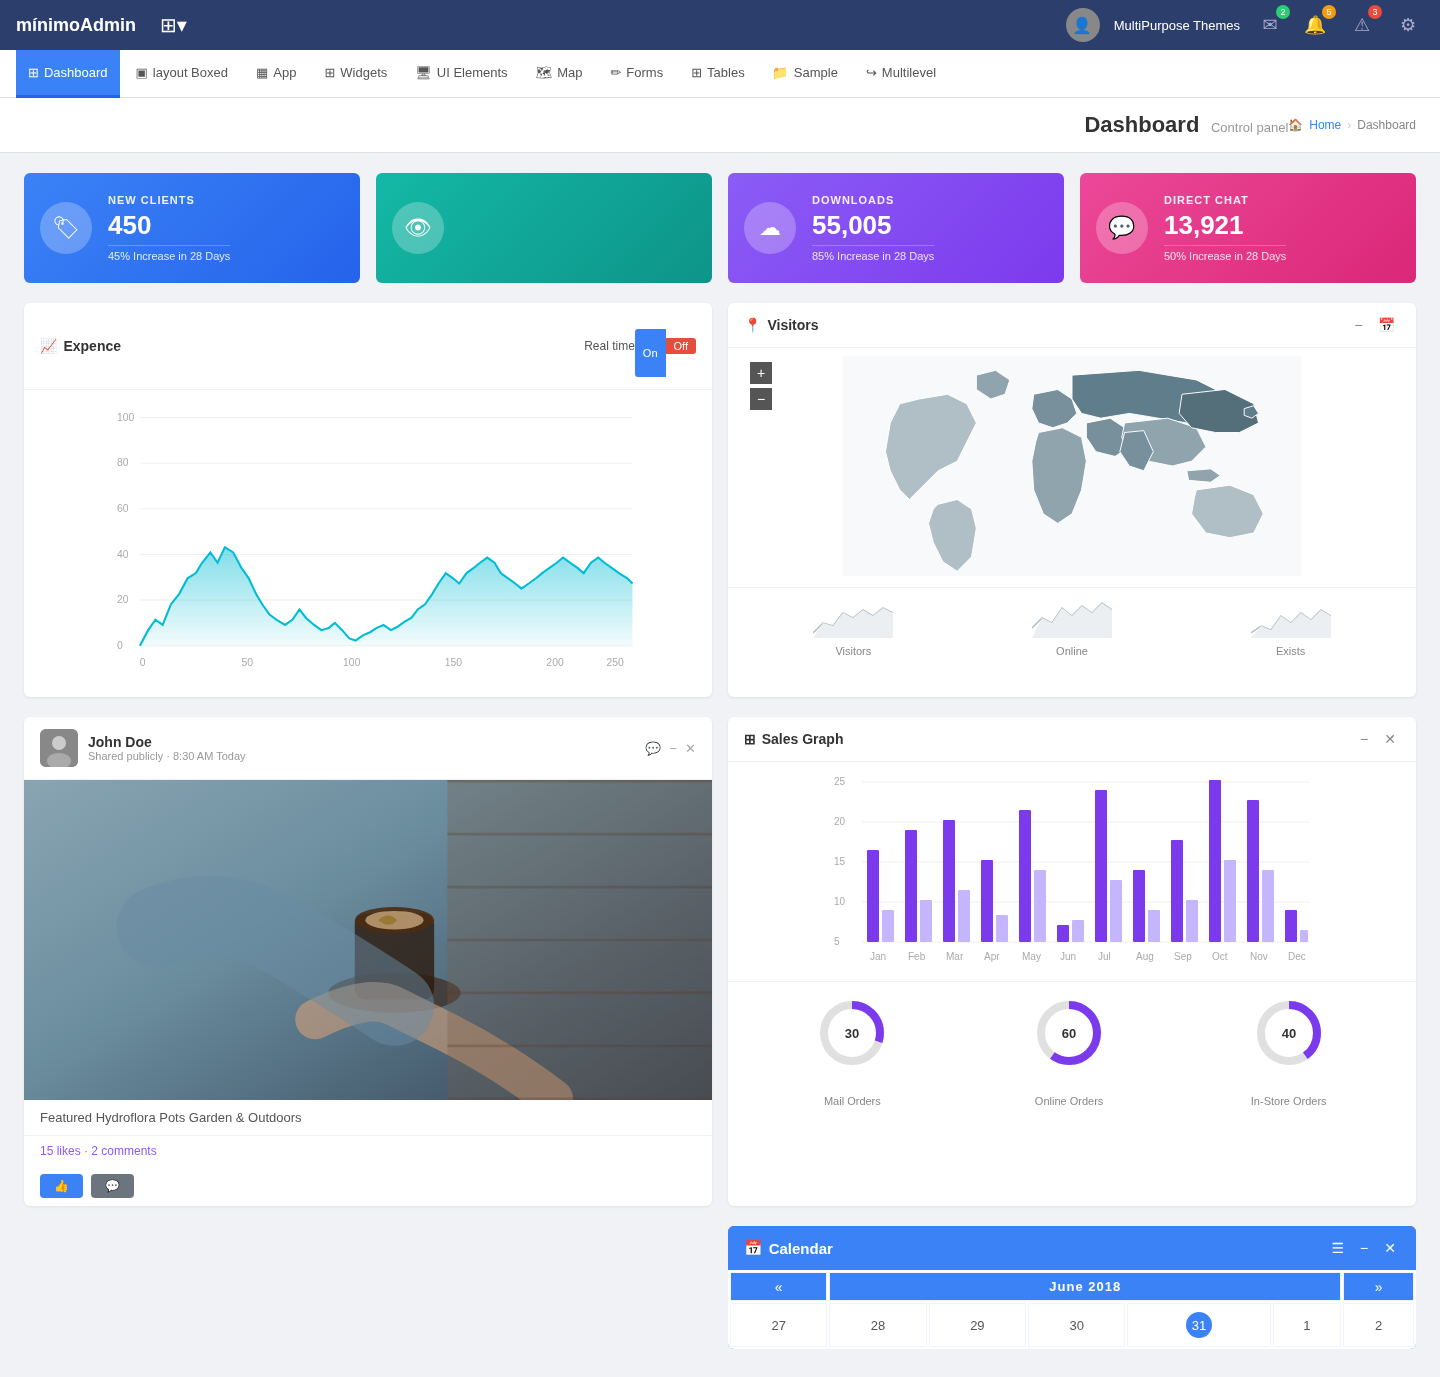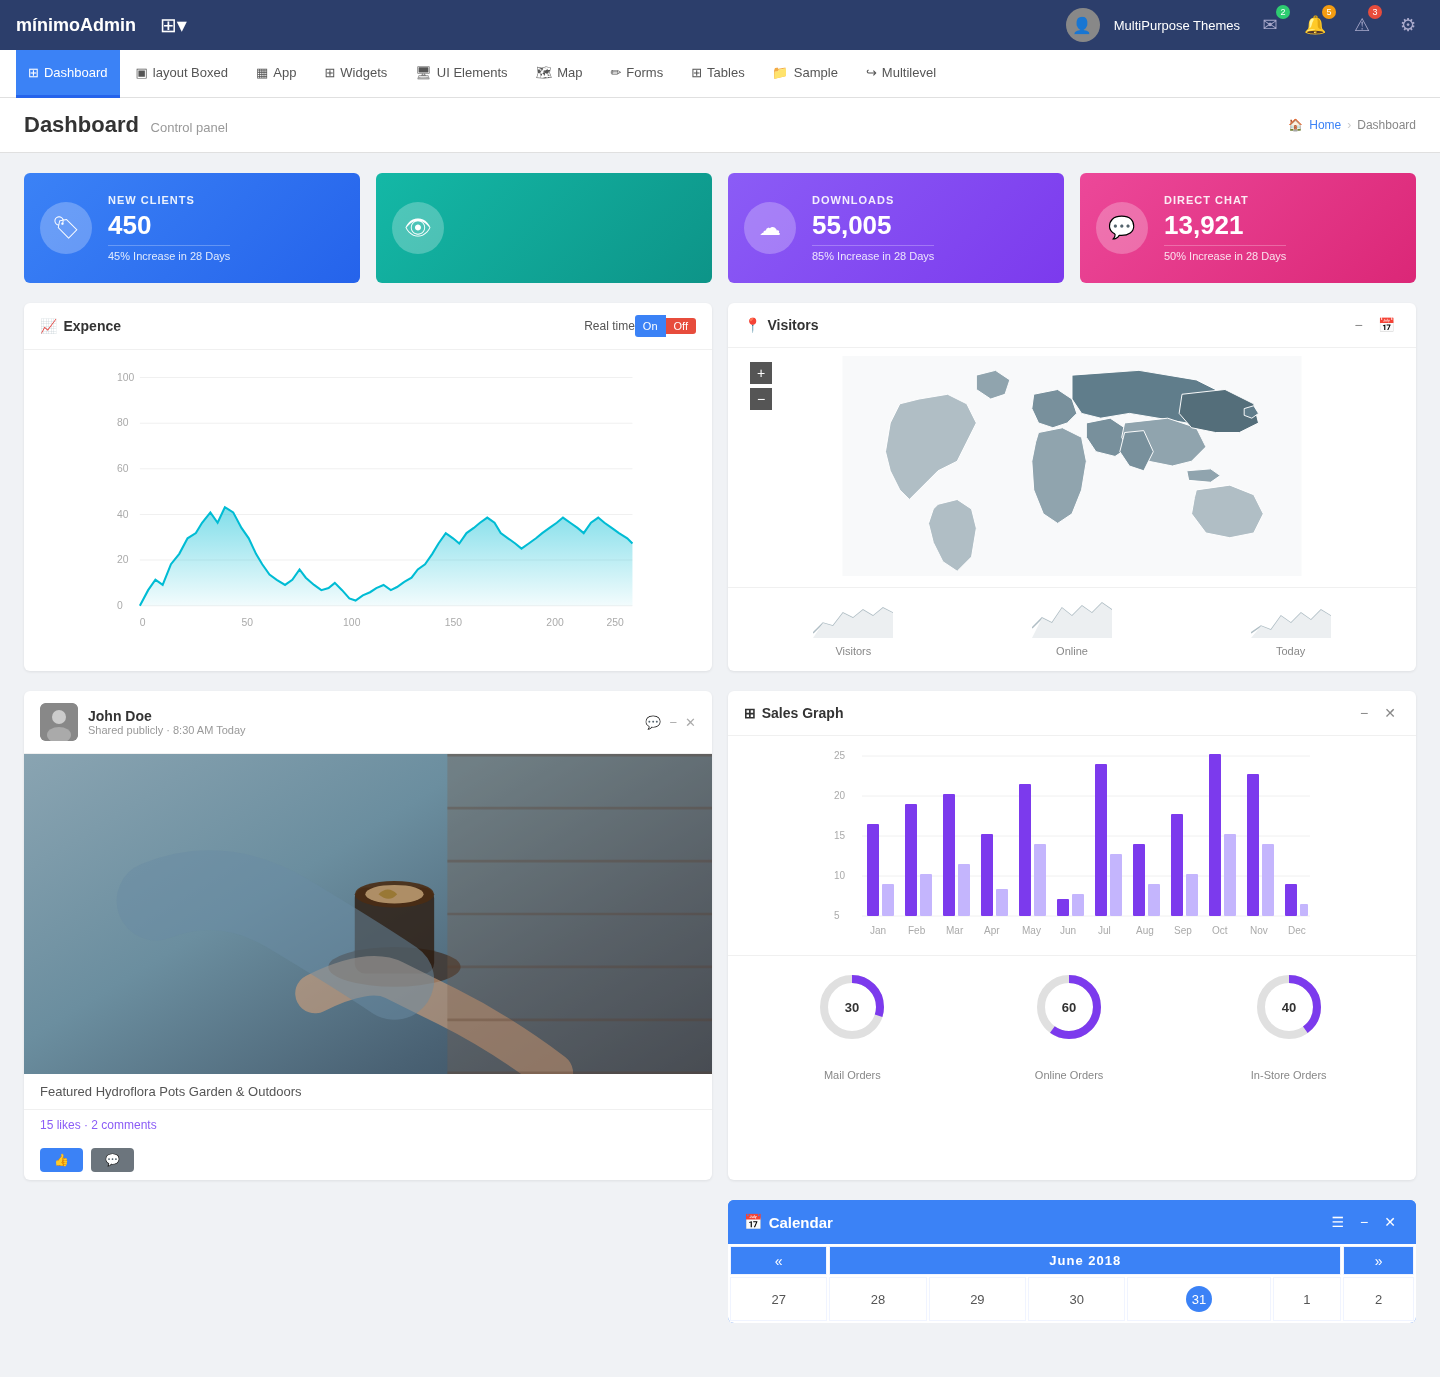--- a/index.html
+++ b/index.html
@@ -57,21 +57,21 @@
     .nav-item.active {
       background: #3b82f6; color: #fff; border-bottom: 3px solid #2563eb;
     }
 
     
     .page-header {
       background: #fff;
       padding: 14px 24px;
       display: flex;
       align-items: center;
-      justify-content: space-between;
+      justify-content: flex-end;
       border-bottom: 1px solid #e0e0e0;
     }
     .page-title { font-size: 22px; font-weight: 600; color: #333; }
     .page-subtitle { font-size: 13px; color: #999; margin-left: 8px; }
     .breadcrumb { display: flex; align-items: center; gap: 6px; color: #888; font-size: 12px; }
     .breadcrumb a { color: #3b82f6; text-decoration: none; }
     .breadcrumb-sep { color: #ccc; }
 
     
     .content { padding: 20px 24px; }
@@ -108,21 +108,21 @@
       padding: 12px 16px; border-bottom: 1px solid #f0f0f0;
     }
     .card-title { font-size: 14px; font-weight: 600; color: #333; display: flex; align-items: center; gap: 6px; }
     .card-actions { display: flex; align-items: center; gap: 8px; }
     .card-action-btn { cursor: pointer; color: #888; font-size: 14px; padding: 2px 4px; }
 
     
     .toggle-group { display: flex; align-items: center; font-size: 12px; }
     .toggle-label { color: #555; }
     .toggle-on {
-      background: #3b82f6; color: #fff; padding: 5px 8px; border-radius: 3px 0 0 3px; font-size: 11px; cursor: pointer;
+      background: #3b82f6; color: #fff; padding: 18px 8px; border-radius: 3px 0 0 3px; font-size: 11px; cursor: pointer; margin-top: 14px;
     }
     .toggle-off {
       background: #e74c3c; color: #fff; padding: 2px 8px; border-radius: 0 3px 3px 0; font-size: 11px; cursor: pointer;
     }
 
     
     .chart-area { padding: 12px 16px; }
 
     
     .expense-chart { width: 100%; height: 280px; }
@@ -429,21 +429,21 @@
             <polyline points="0,30 10,20 20,25 30,10 40,18 50,8 60,15 70,5 80,12" fill="none" stroke="#b0bec5" stroke-width="1.5"></polyline>
             <polygon points="0,40 10,20 20,25 30,10 40,18 50,8 60,15 70,5 80,12 80,40" fill="#eceff1"></polygon>
           </svg>
           <div class="mini-chart-label">Online</div>
         </div>
         <div class="mini-chart-item">
           <svg width="80" height="40">
             <polyline points="0,35 10,28 20,32 30,18 40,25 50,15 60,22 70,12 80,18" fill="none" stroke="#b0bec5" stroke-width="1.5"></polyline>
             <polygon points="0,40 10,28 20,32 30,18 40,25 50,15 60,22 70,12 80,18 80,40" fill="#eceff1"></polygon>
           </svg>
-          <div class="mini-chart-label">Today</div>
+          <div class="mini-chart-label">Exists</div>
         </div>
       </div>
     </div>
   </div>
 
   <div class="two-col">
 
     <div class="card">
       <div class="social-card-header">
         <div class="social-avatar">

